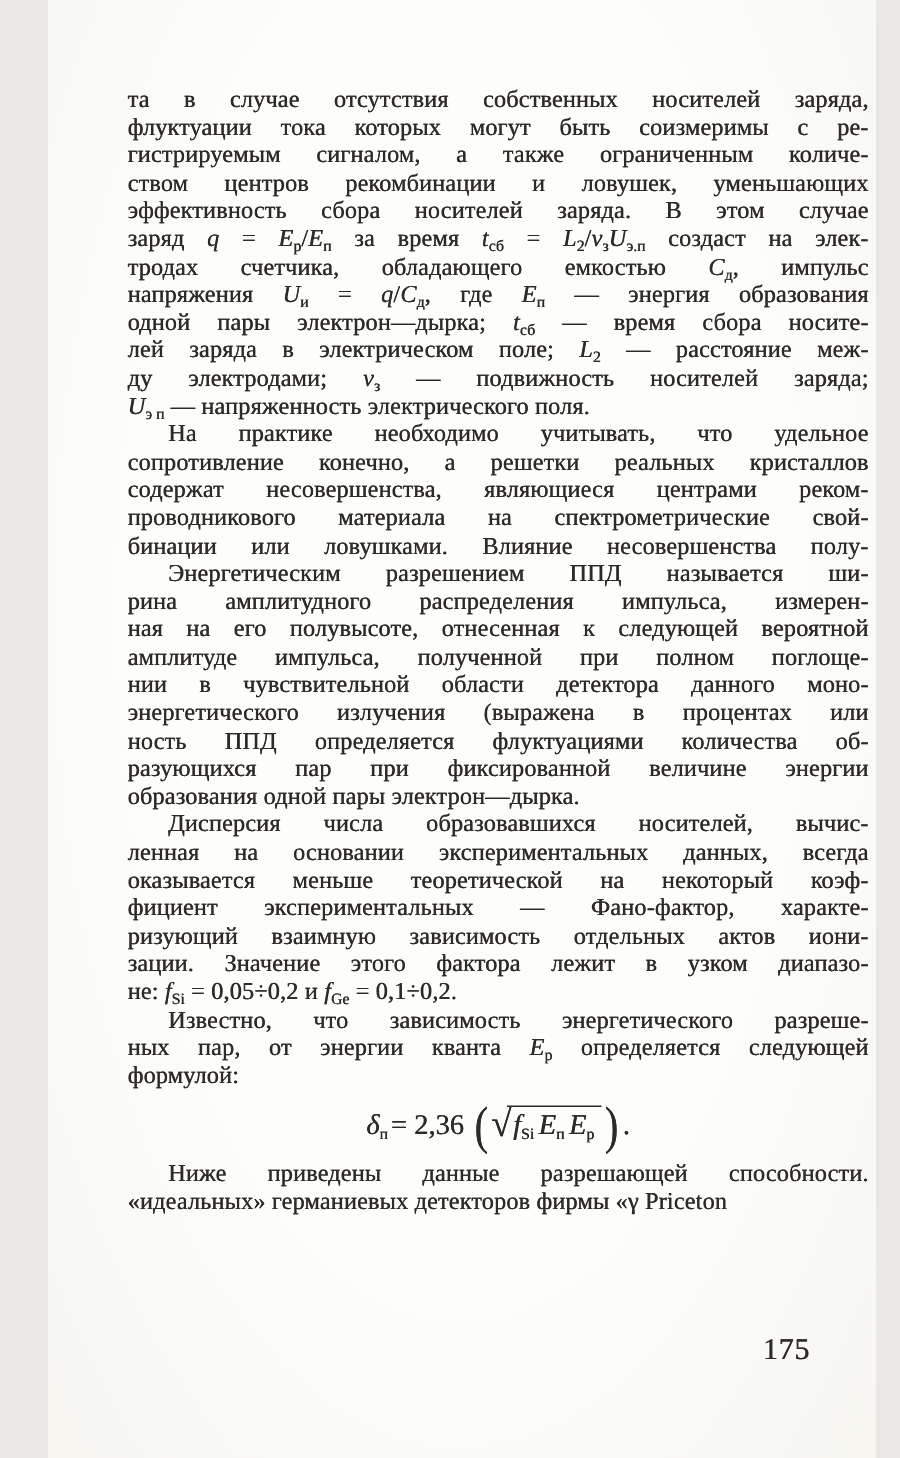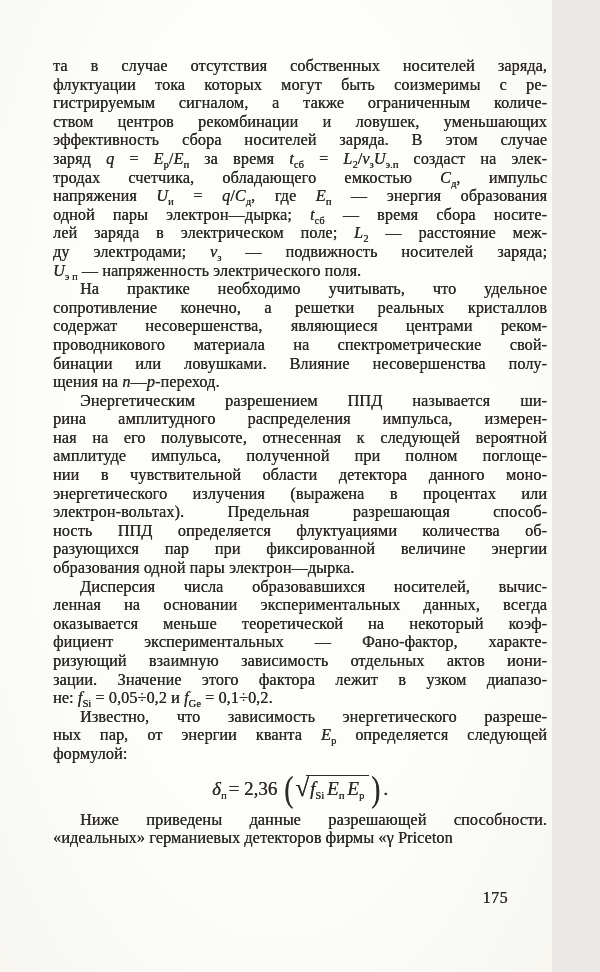--- a/index.html
+++ b/index.html
@@ -8,20 +8,21 @@
     background: #e9e8e4;
   }
   .page {
     position: relative;
     width: 552px;
     height: 972px;
     background: radial-gradient(ellipse at 50% 42%, #fdfdfb 55%, #f7f6f1 100%);
     font-family: "Liberation Serif", "DejaVu Serif", serif;
     color: #2e2b26;
     overflow: hidden;
+    margin-left: 32px;
   }
   .textblock {
     position: absolute;
     left: 53px;
     top: 57px;
     width: 494px;
   }
   .para { margin: 0; padding: 0; }
   .line {
     font-size: 16.2px;
@@ -73,21 +74,21 @@
     border-top: 1.4px solid #2e2b26;
     padding: 0 5px 0 4px;
   }
   .f-term { margin-right: 3px; }
   .f-term:last-child { margin-right: 0; }
   .f-end { margin-left: 1px; }
   .pageno {
     position: absolute;
     top: 889px;
     right: 44px;
-    font-size: 16px;
+    font-size: 20px;
     letter-spacing: 0.5px;
     text-shadow: 0.25px 0 0 currentColor;
     text-align: right;
   }
 </style>
 </head>
 <body>
 
 <div class="page">
   <div class="textblock" id="flow">
@@ -105,30 +106,28 @@
         <div class="line">лей заряда в электрическом поле; <i>L</i><sub>2</sub> — расстояние меж-</div>
         <div class="line">ду электродами; <i>v</i><sub>з</sub> — подвижность носителей заряда;</div>
         <div class="line lastline"><i>U</i><sub>э п</sub> — напряженность электрического поля.</div>
       </div>
       <div class="para">
         <div class="line indent">На практике необходимо учитывать, что удельное</div>
         <div class="line">сопротивление конечно, а решетки реальных кристаллов</div>
         <div class="line">содержат несовершенства, являющиеся центрами реком-</div>
         <div class="line">проводникового материала на спектрометрические свой-</div>
         <div class="line">бинации или ловушками. Влияние несовершенства полу-</div>
-        <div class="line lastline">щения на <i>n</i>—<i>p</i>-переход.</div>
       </div>
       <div class="para">
         <div class="line indent">Энергетическим разрешением ППД называется ши-</div>
         <div class="line">рина амплитудного распределения импульса, измерен-</div>
         <div class="line">ная на его полувысоте, отнесенная к следующей вероятной</div>
         <div class="line">амплитуде импульса, полученной при полном поглоще-</div>
         <div class="line">нии в чувствительной области детектора данного моно-</div>
         <div class="line">энергетического излучения (выражена в процентах или</div>
-        <div class="line">электрон-вольтах). Предельная разрешающая способ-</div>
         <div class="line">ность ППД определяется флуктуациями количества об-</div>
         <div class="line">разующихся пар при фиксированной величине энергии</div>
         <div class="line lastline">образования одной пары электрон—дырка.</div>
       </div>
       <div class="para">
         <div class="line indent">Дисперсия числа образовавшихся носителей, вычис-</div>
         <div class="line">ленная на основании экспериментальных данных, всегда</div>
         <div class="line">оказывается меньше теоретической на некоторый коэф-</div>
         <div class="line">фициент экспериментальных — Фано-фактор, характе-</div>
         <div class="line">ризующий взаимную зависимость отдельных актов иони-</div>

